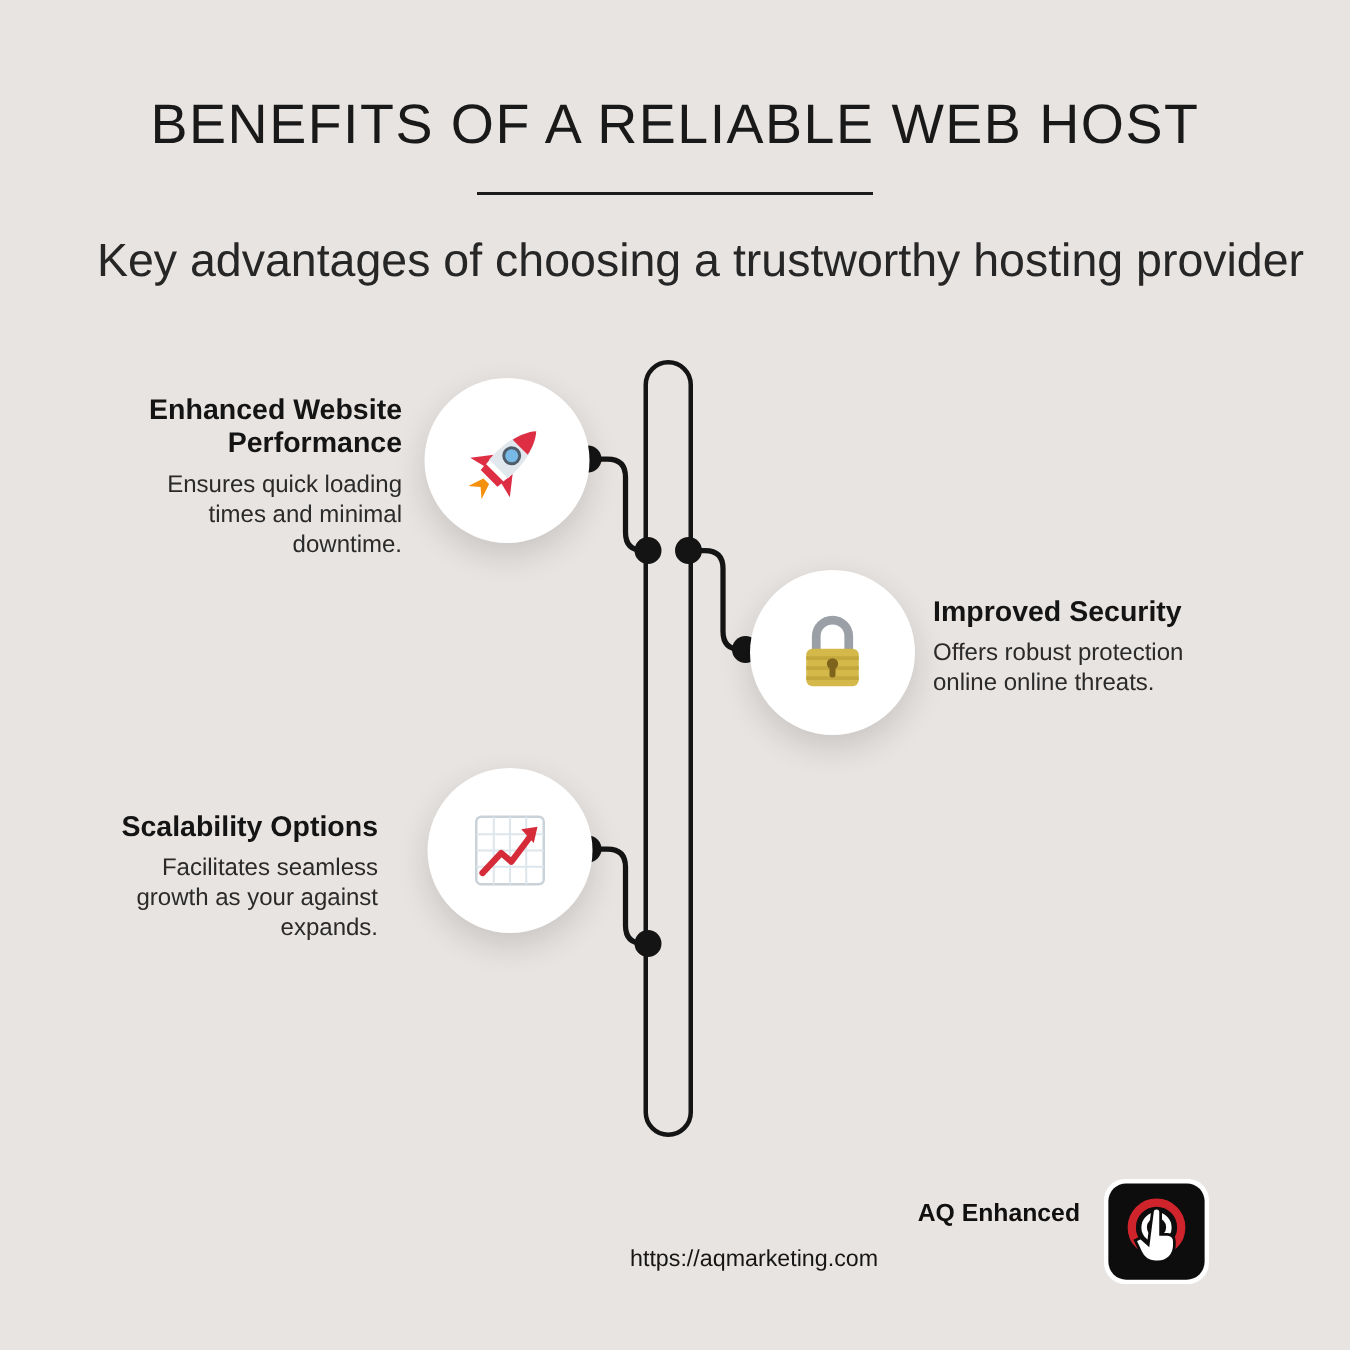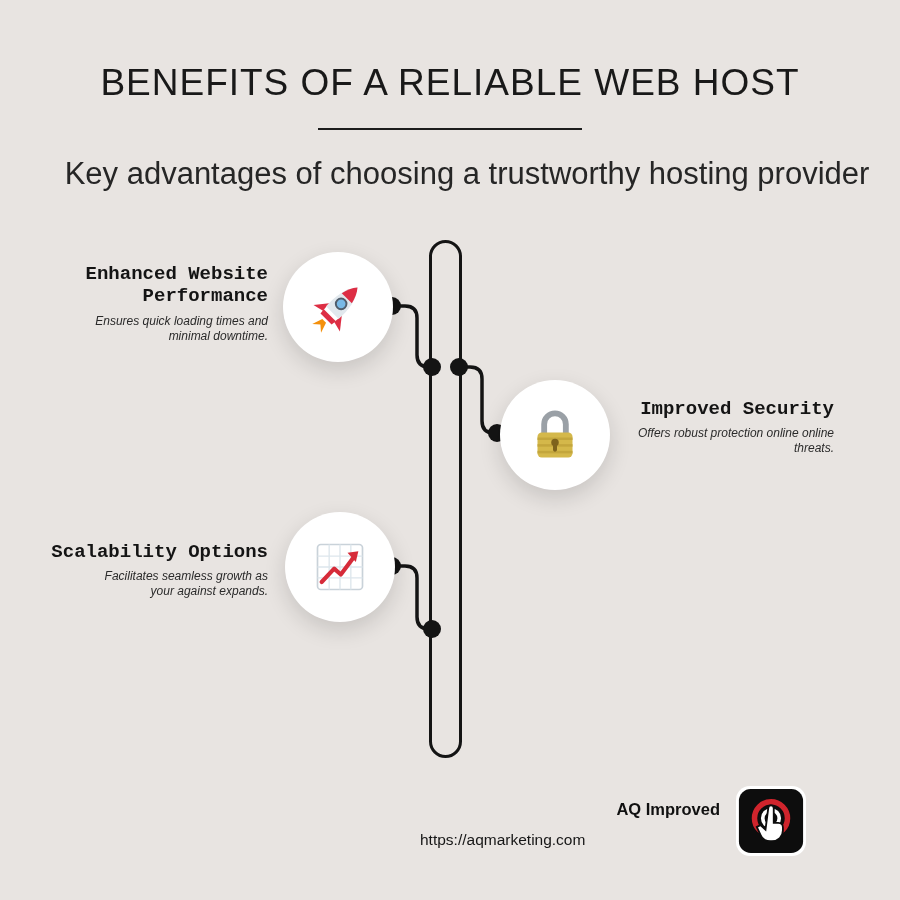--- a/index.html
+++ b/index.html
@@ -28,24 +28,24 @@
   .node{
     position:absolute;width:110px;height:110px;border-radius:50%;
     background:#ffffff;box-shadow:0 8px 22px rgba(0,0,0,.14);
     display:flex;align-items:center;justify-content:center;
   }
   .node1{left:283px;top:252px}
   .node2{left:500px;top:380px}
   .node3{left:285px;top:512px}
   .text-block{position:absolute}
   .tb1{left:38px;top:263px;width:230px;text-align:right}
-  .tb2{left:622px;top:398px;width:212px;text-align:right}
-  .tb3{left:38px;top:541px;width:230px;text-align:right}
-  .item-title{font-size:19px;font-weight:bold;color:#141414;line-height:1.18;margin:0 0 6px 0;font-family:Liberation Mono, monospace;}
-  .item-desc{font-size:12px;color:#2a2a2a;line-height:1.25;margin:0;font-style:italic;}
+  .tb2{left:622px;top:398px;width:212px;text-align:left}
+  .tb3{left:22px;top:541px;width:230px;text-align:right}
+  .item-title{font-size:19px;font-weight:bold;color:#141414;line-height:1.18;margin:0 0 6px 0;}
+  .item-desc{font-size:16px;color:#2a2a2a;line-height:1.25;margin:0;}
   .tb1 .item-desc{width:178px;margin-left:auto;}
   .tb3 .item-desc{width:190px;margin-left:auto;}
   .brand{
     position:absolute;right:180px;top:800px;width:300px;text-align:right;
     font-size:16.5px;font-weight:bold;color:#101010;
   }
   .url{
     position:absolute;right:180px;top:831px;width:300px;text-align:left;
     font-size:15.5px;color:#161616;cursor:pointer;
   }
@@ -130,21 +130,21 @@
       </g>
       <path d="M14 54 L29 38 L37 45 L52 25" stroke="#d62b39" stroke-width="5" fill="none" stroke-linecap="round" stroke-linejoin="round"></path>
       <path d="M45 19 L58 17 L55 30 Z" fill="#d62b39"></path>
     </svg>
   </div>
   <div class="text-block tb3">
     <p class="item-title">Scalability Options</p>
     <p class="item-desc">Facilitates seamless growth as your against expands.</p>
   </div>
 
-  <div class="brand">AQ Improved</div>
+  <div class="brand">AQ Enhanced</div>
   <div class="url">https://aqmarketing.com</div>
   <div class="logo">
     <svg viewBox="0 0 72 72">
       <rect x="1" y="1" width="70" height="70" rx="13" fill="#0d0d0d"></rect>
       <circle cx="36" cy="33" r="18" fill="none" stroke="#d0242c" stroke-width="6"></circle>
       <circle cx="36" cy="33" r="9" fill="none" stroke="#ffffff" stroke-width="4"></circle>
       <path d="M33 22 a3 3 0 0 1 6 0 v16 h5 a5 5 0 0 1 5 5 v3 c0 7 -5 12 -12 12 h-2 c-5 0 -8.5 -2.5 -10.5 -7 l-4 -8.5 4 -2 5.5 5 Z" fill="#ffffff" stroke="#0d0d0d" stroke-width="2"></path>
     </svg>
   </div>
 

